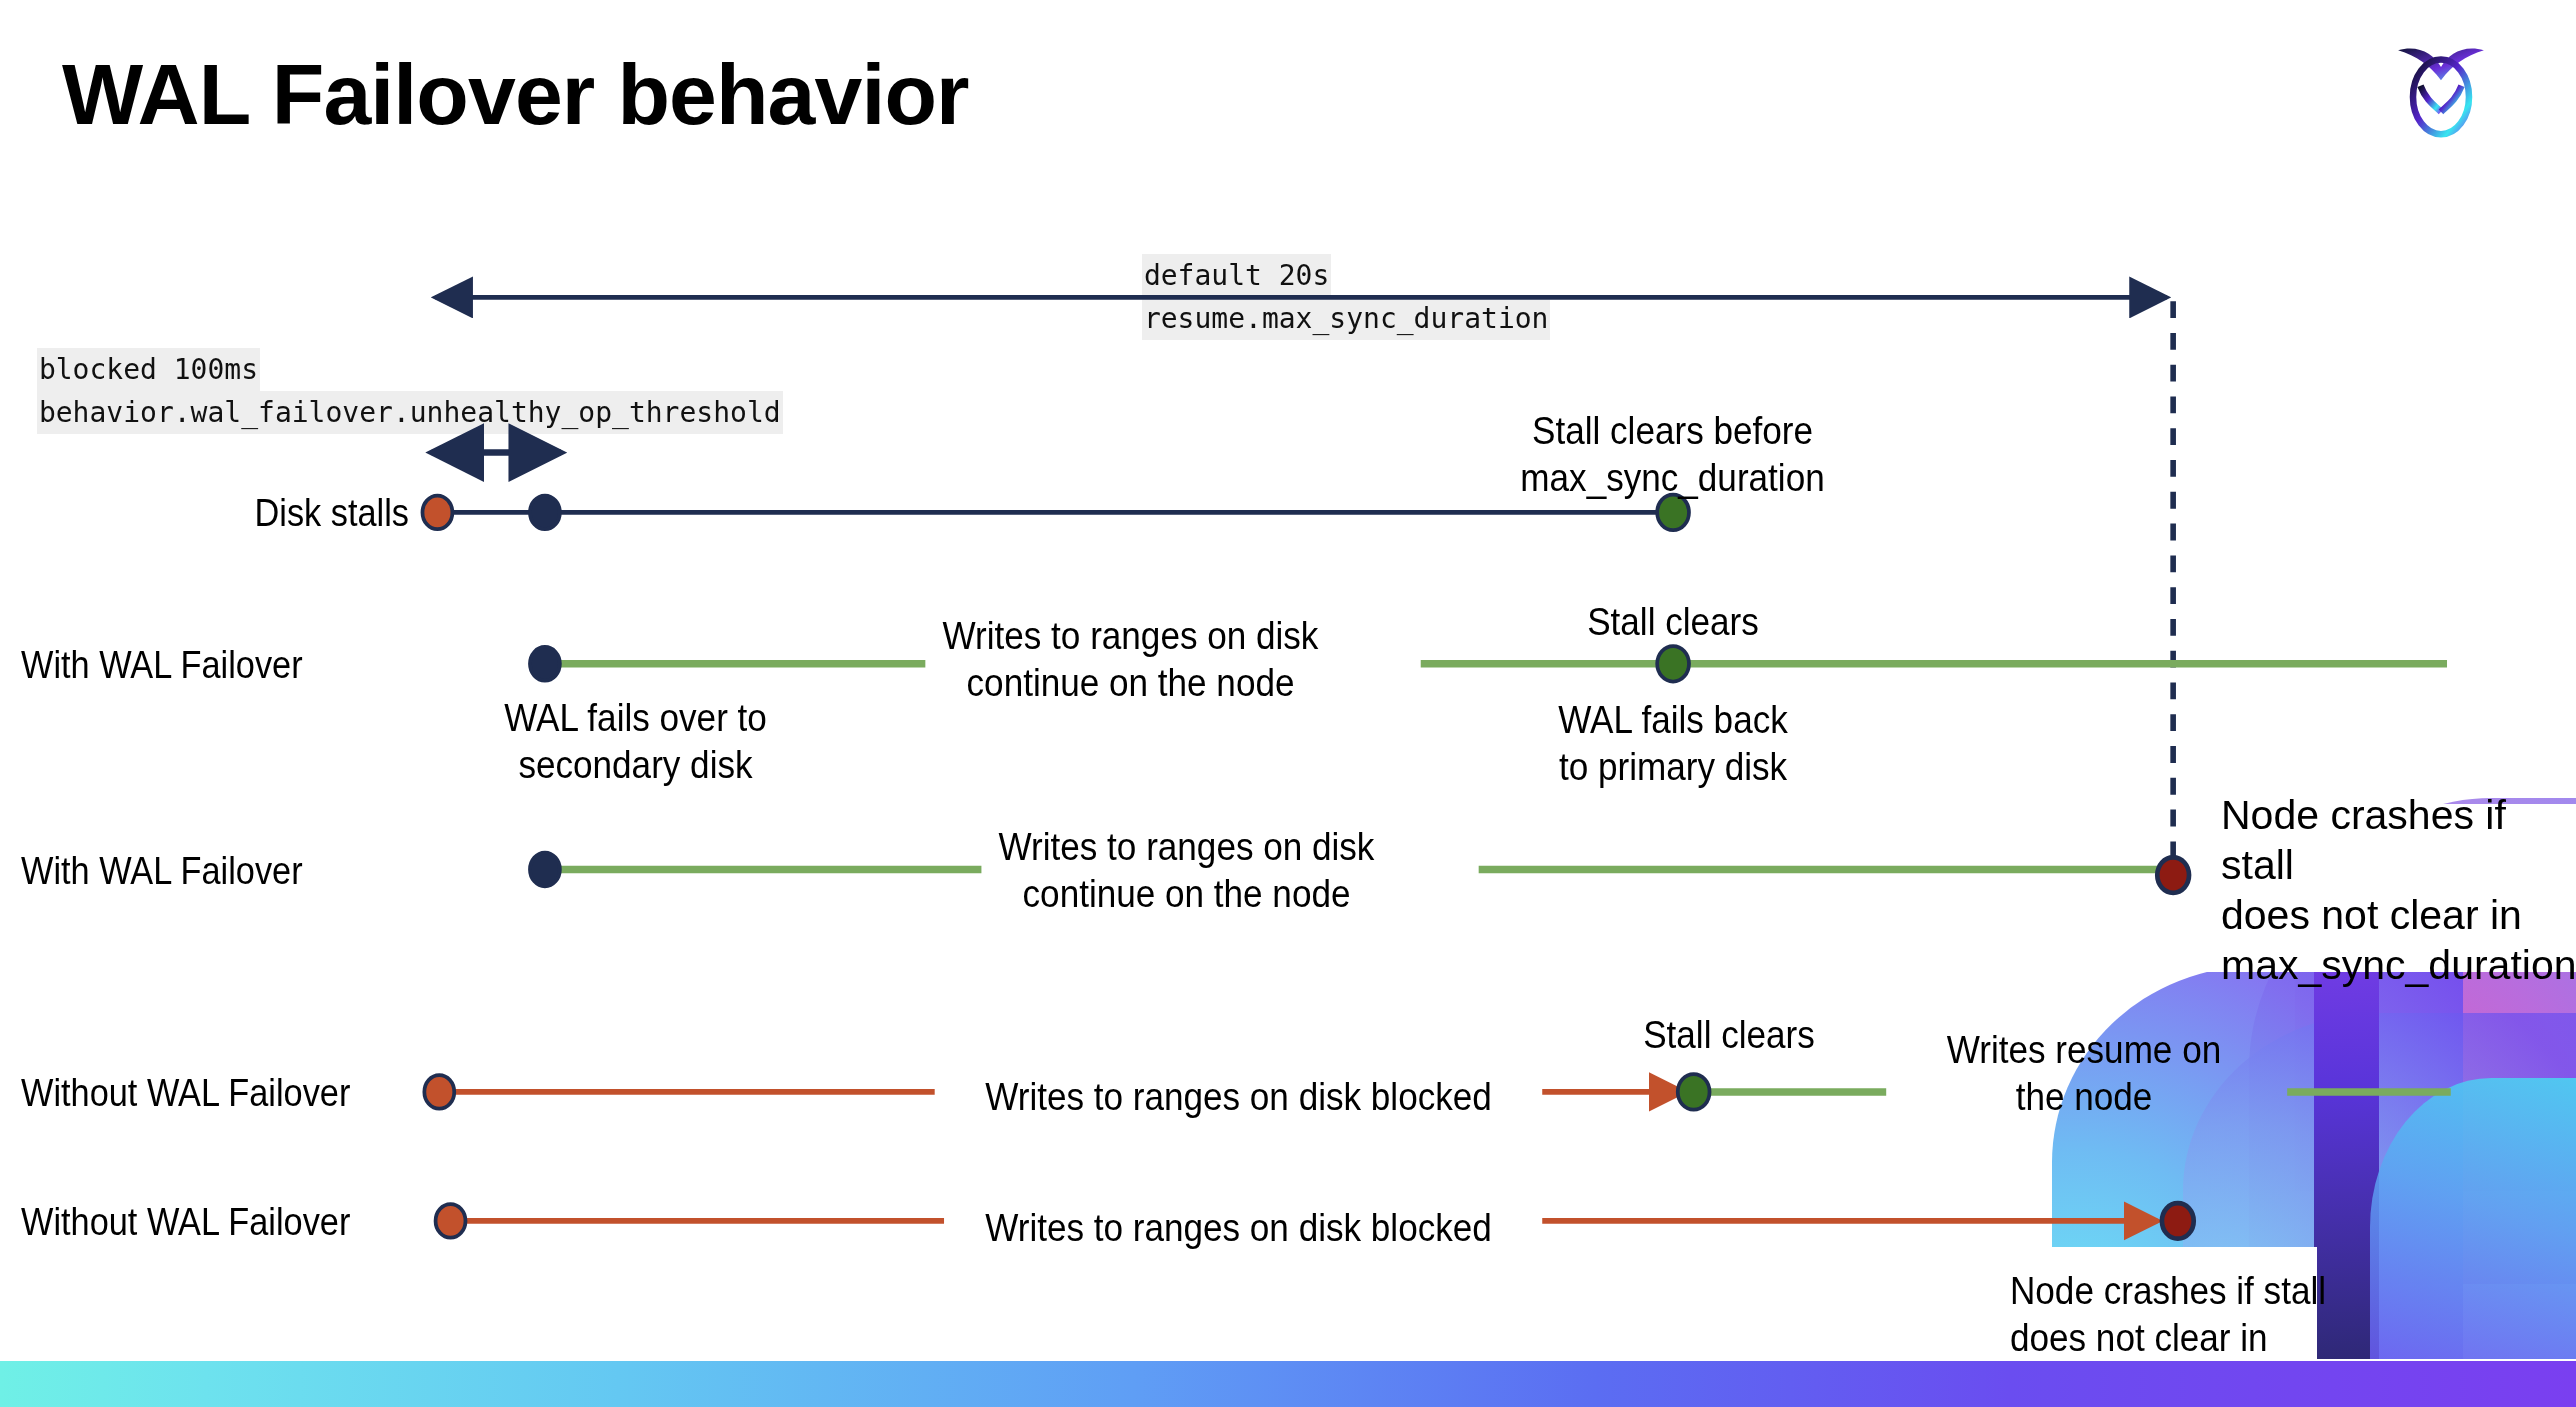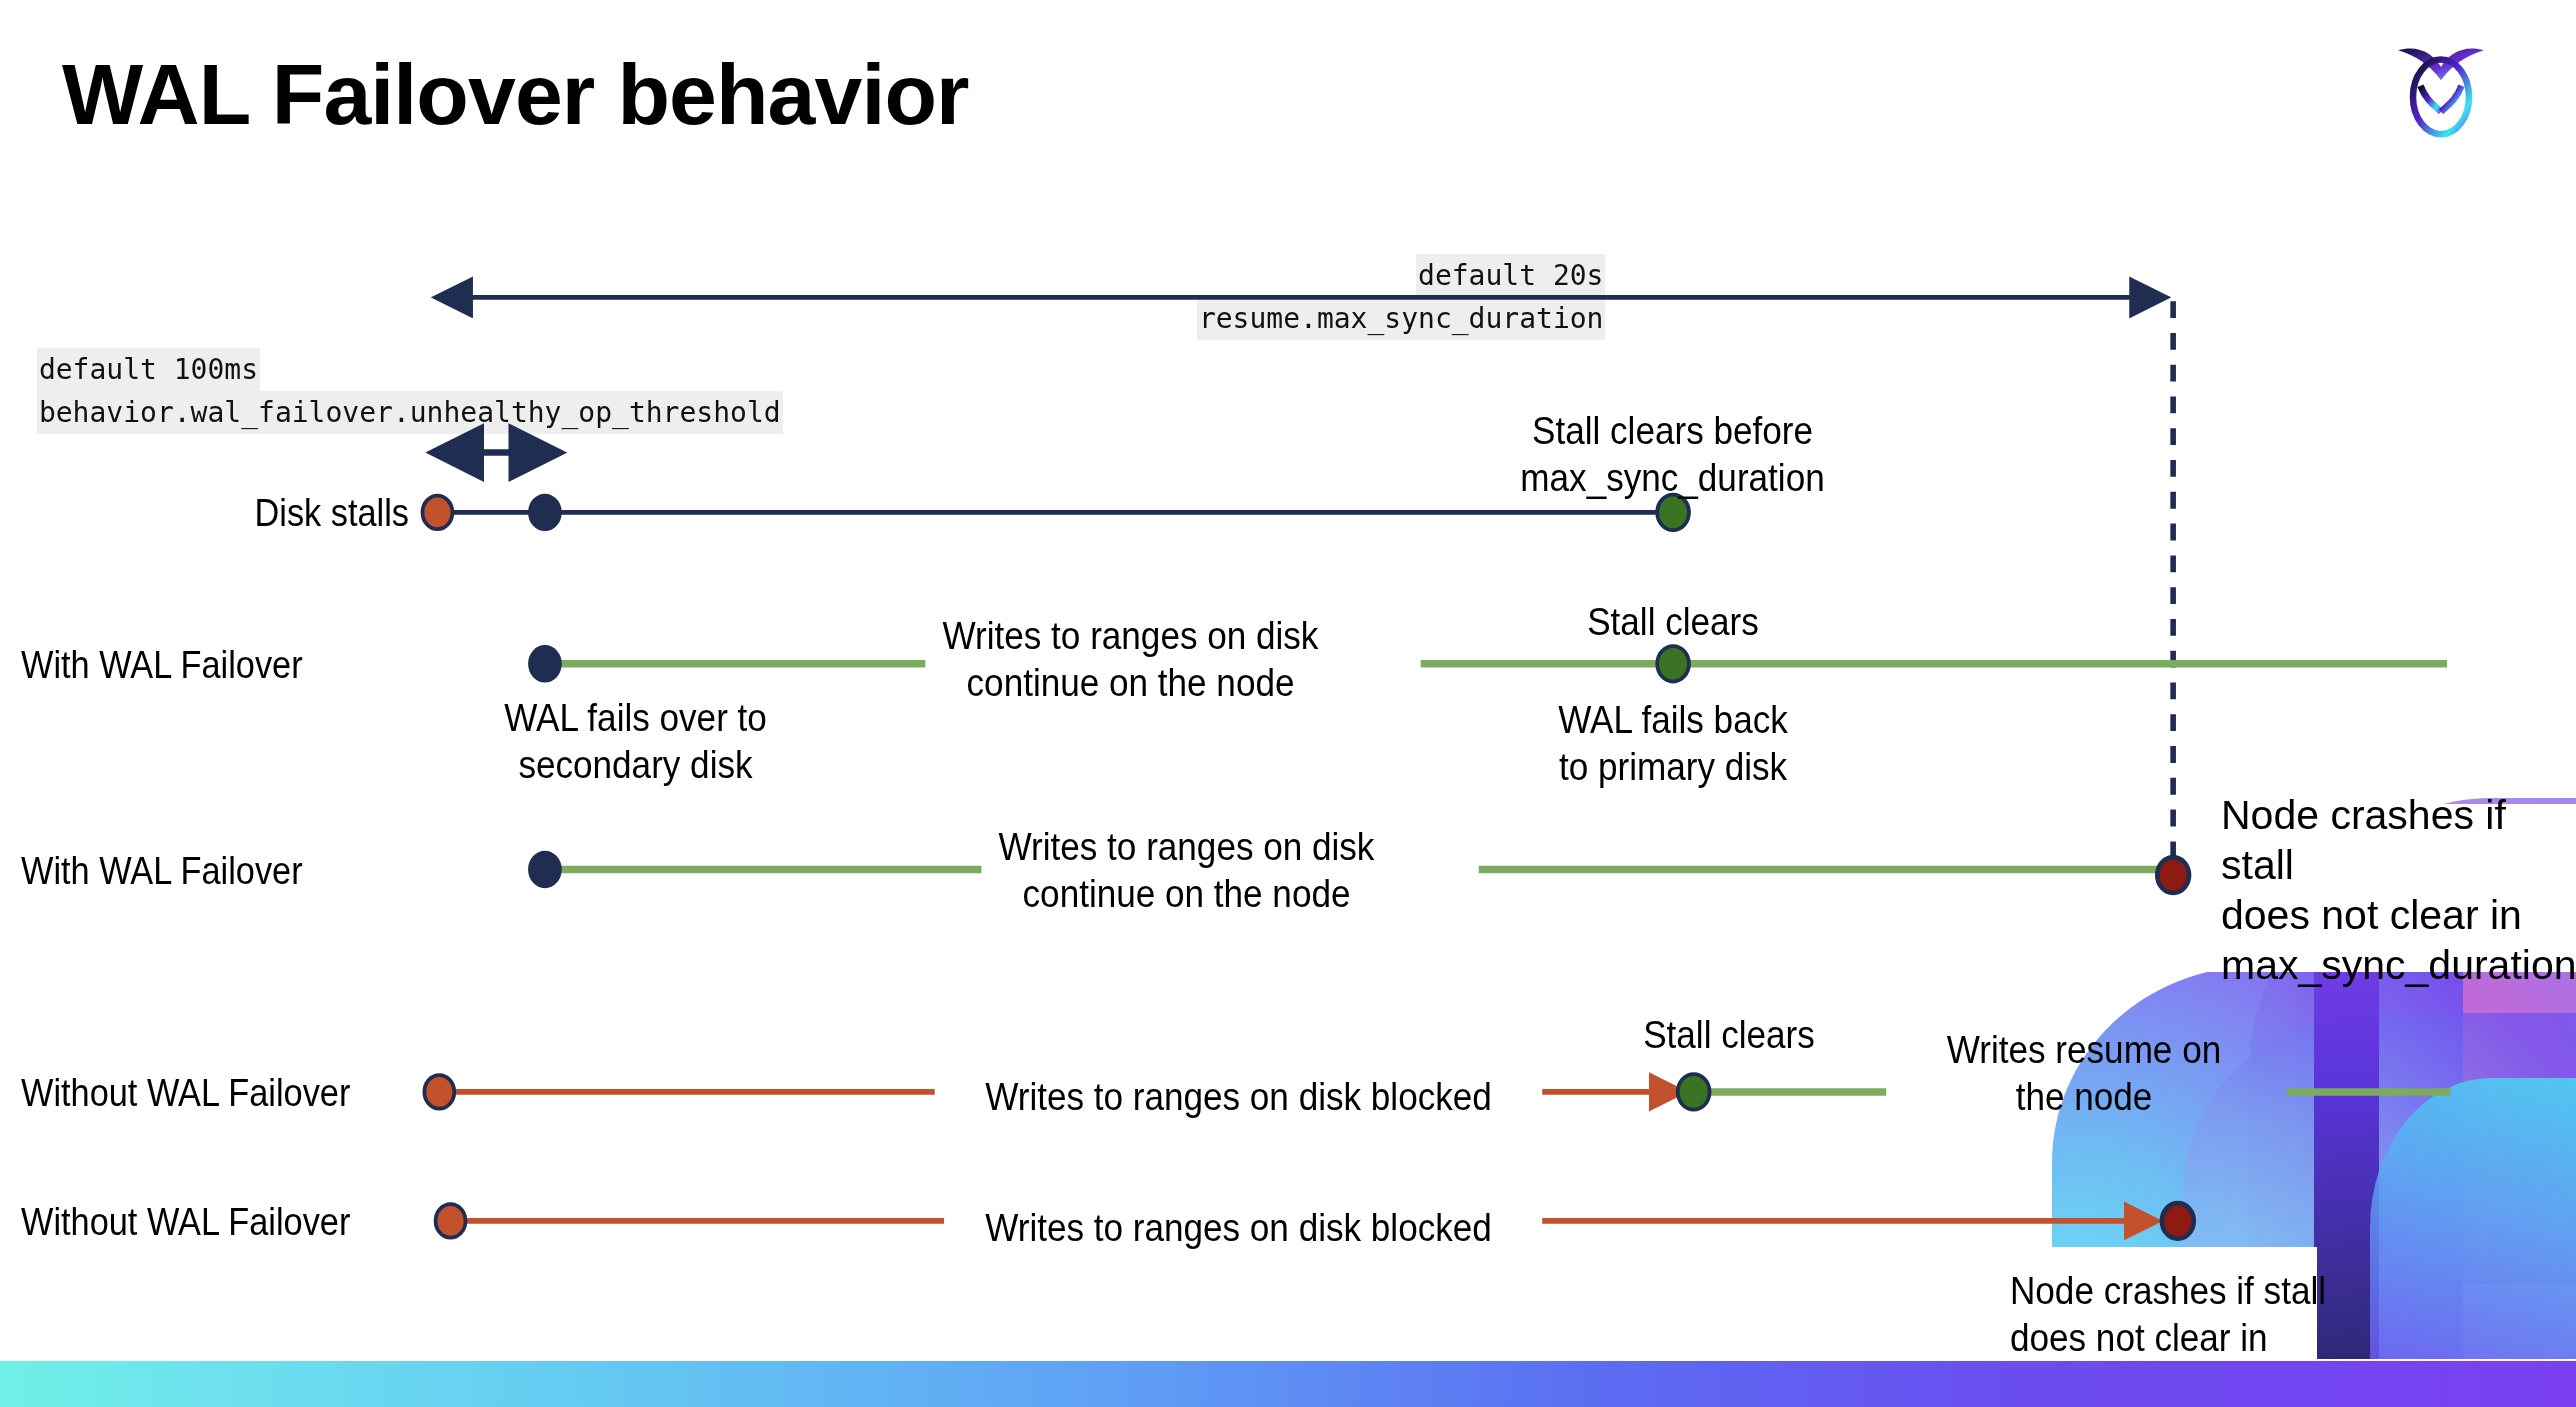--- a/index.html
+++ b/index.html
@@ -155,27 +155,27 @@
         </linearGradient>
       </defs>
       <path d="M14 26 C36 20 52 30 60 44 C68 30 84 20 106 26 C86 32 72 42 60 58 C48 42 34 32 14 26 Z" fill="url(#lg2)"></path>
       <ellipse cx="60" cy="76" rx="30" ry="40" fill="none" stroke="url(#lg1)" stroke-width="7"></ellipse>
       <path d="M60 58 L60 116" stroke="url(#lg1)" stroke-width="7" fill="none"></path>
       <path d="M38 64 C44 80 54 86 60 92" stroke="url(#lg1)" stroke-width="7" fill="none"></path>
       <path d="M82 64 C76 80 66 86 60 92" stroke="url(#lg1)" stroke-width="7" fill="none"></path>
     </svg>
   </div>
 
-  <div class="code-block" style="left:1197px; top:254px; text-align:right;">
+  <div class="code-block" style="left:1142px; top:254px; text-align:left;">
     <span>default 20s</span><br>
     <span>resume.max_sync_duration</span>
   </div>
 
   <div class="code-block" style="left:37px; top:348px; text-align:left;">
-    <span>default 100ms</span><br>
+    <span>blocked 100ms</span><br>
     <span>behavior.wal_failover.unhealthy_op_threshold</span>
   </div>
 
   <div class="deco">
     <div class="petal" style="left:280px; top:0px; width:393px; height:393px;
                 background: radial-gradient(circle at 20% 90%, #f05fa8 0%, #d36ad6 45%, #a07ce8 75%, #8b7bf0 100%);
                 border-radius: 50% 0 0 0; opacity:0.9;"></div>
     <div class="petal" style="left:234px; top:56px; width:430px; height:430px;
                 background: radial-gradient(circle at 10% 95%, #e34fa2 0%, #c85fd0 40%, #9b6fe8 80%);
                 border-radius: 50% 0 0 0; opacity:0.75;"></div>

